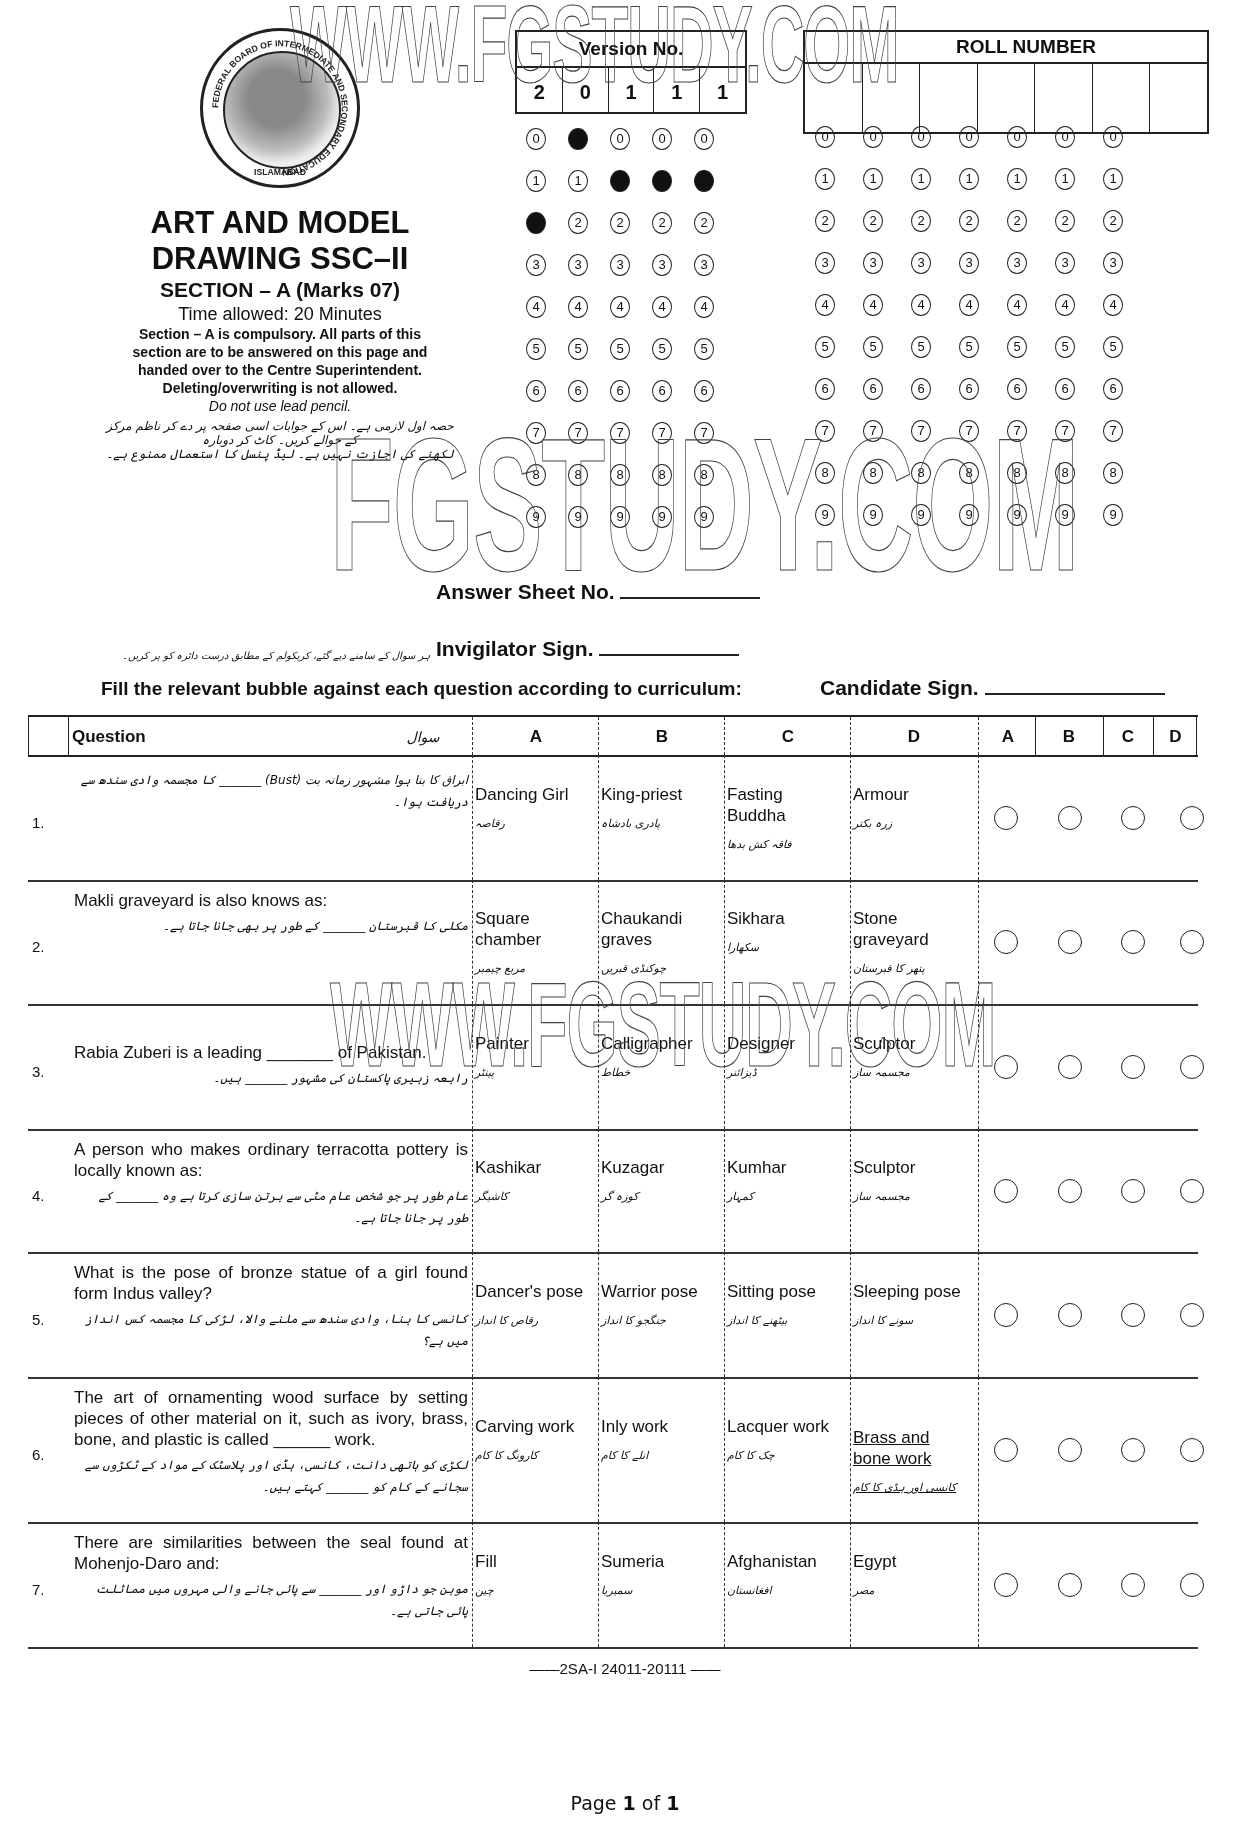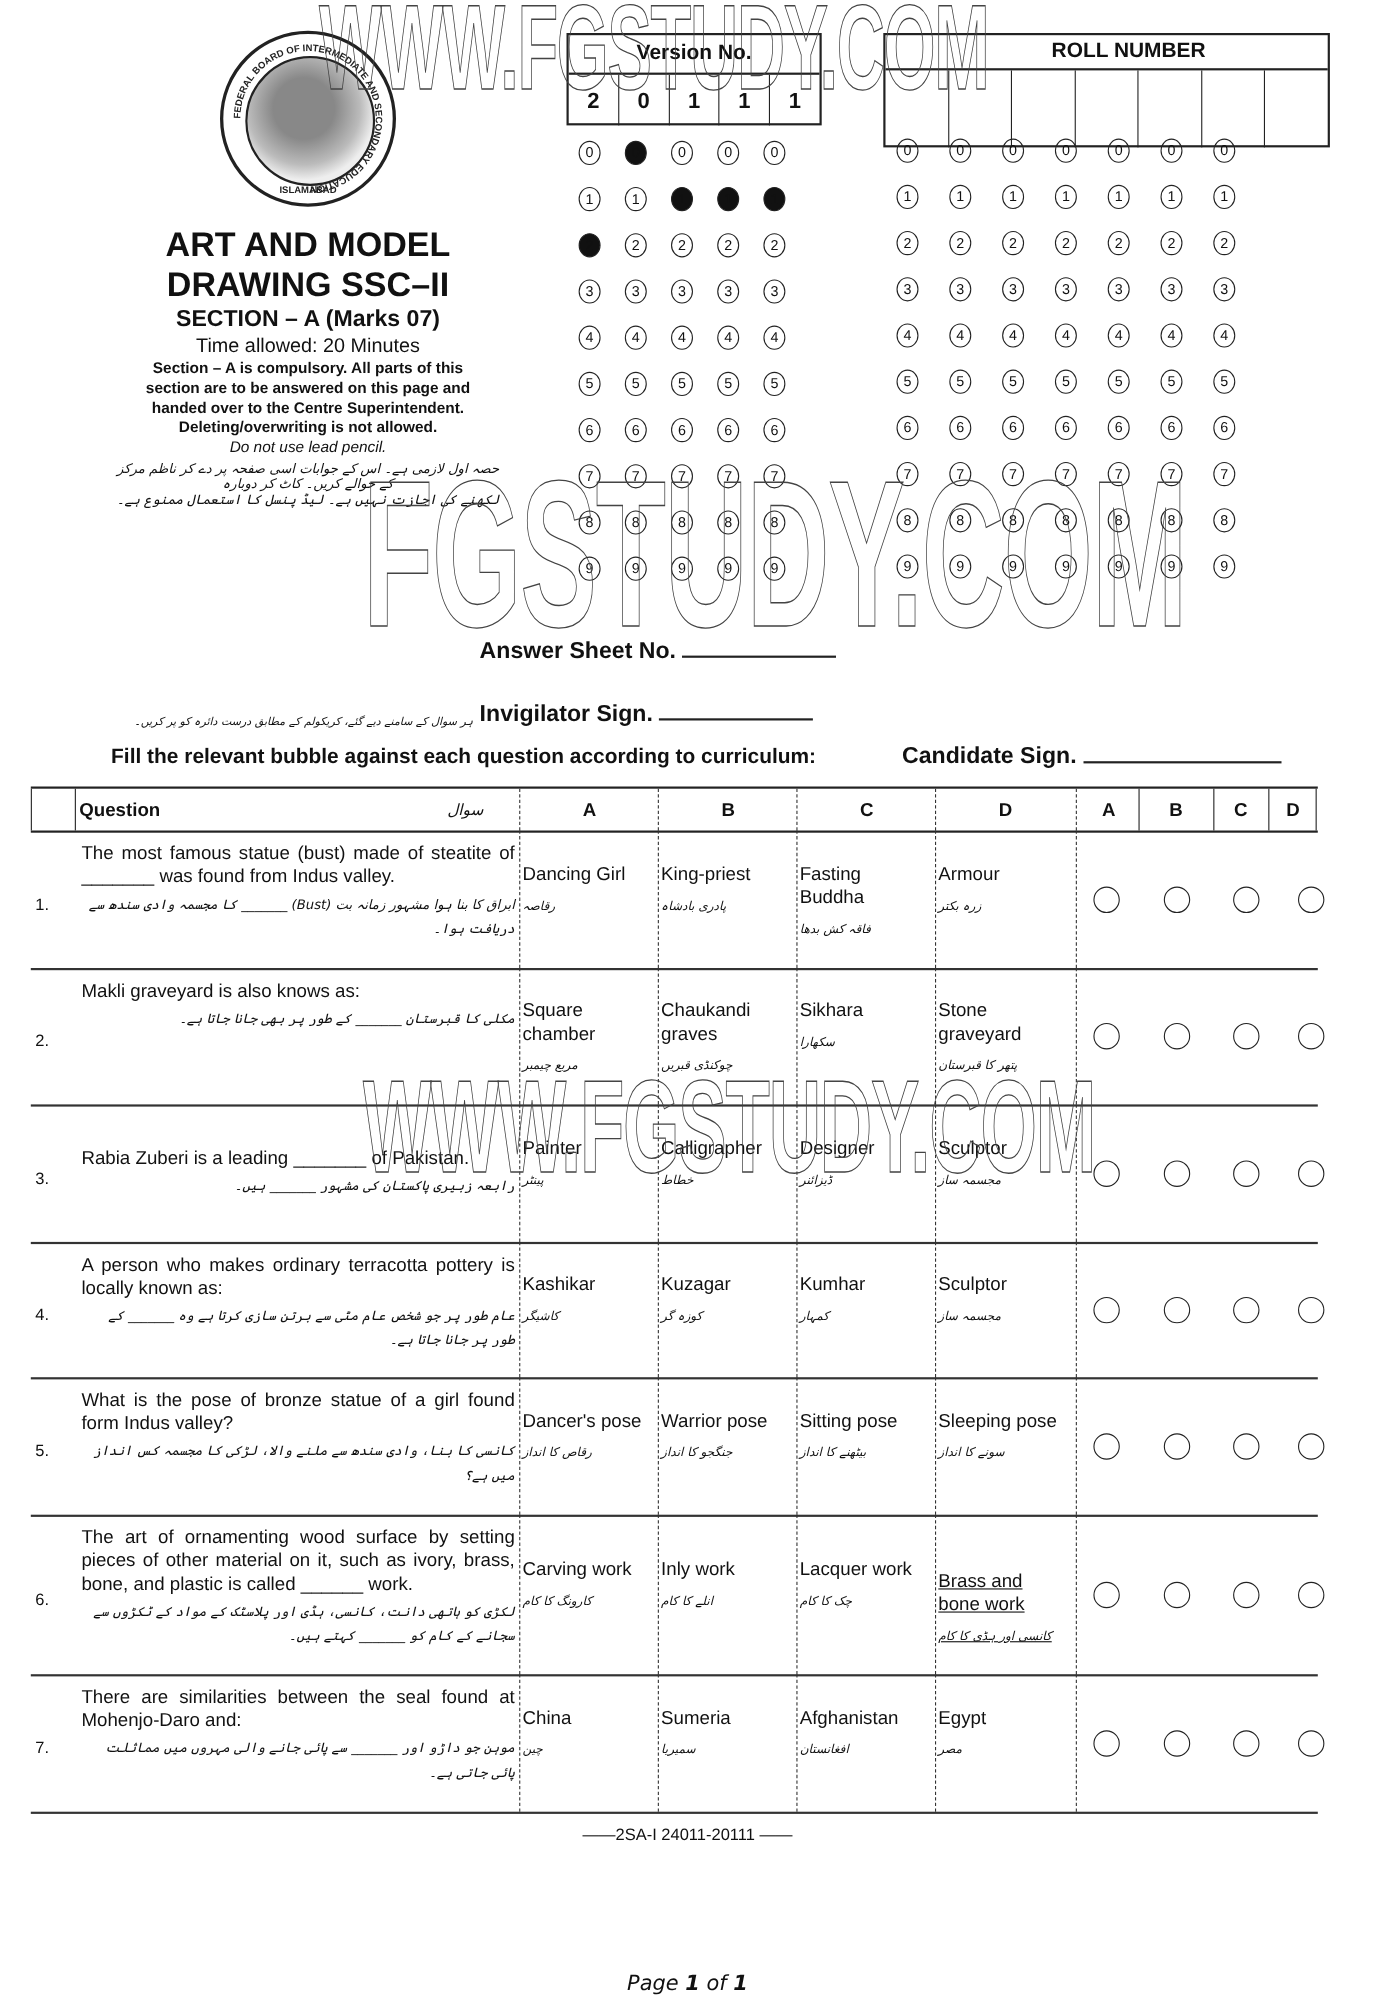--- a/index.html
+++ b/index.html
@@ -42,21 +42,21 @@
   .vd { position:absolute; border-left:1.5px dashed #333; }
   .vs { position:absolute; border-left:1.5px solid #222; }
   .row { position:absolute; left:0; width:1170px; border-bottom:2px solid #333; }
   .qnum { position:absolute; left:4px; font-size:15px; }
   .qtext { position:absolute; left:46px; width:394px; font-size:17px; line-height:21px; text-align:justify; }
   .qurdu { font-family:"DejaVu Sans", sans-serif; direction:rtl; font-size:12px; font-style:italic; line-height:22px; text-align:right; margin-top:4px; }
   .opt { position:absolute; font-size:17px; line-height:21px; width:118px; }
   .opt .ou { font-family:"DejaVu Sans", sans-serif; font-size:11px; font-style:italic; direction:rtl; text-align:left; display:block; margin-top:8px; }
   .ans { position:absolute; width:24px; height:24px; border:1.6px solid #222; border-radius:50%; box-sizing:border-box; }
   .footer-code { left:0; width:1250px; top:1660px; text-align:center; font-size:15px; }
-  .page { left:0; width:1250px; top:1792px; text-align:center; font-size:19px; font-family:"DejaVu Sans", sans-serif;font-style:italic; }
+  .page { left:0; width:1250px; top:1792px; text-align:center; font-size:19px; font-family:"DejaVu Sans", sans-serif; }
 </style>
 </head>
 <body>
 
 <div class="abs logo">
   <div class="inner"></div>
   <svg class="ring-text" viewBox="0 0 160 160">
     <defs>
         <path id="ringpath" d="M 80,80 m -64,0 a 64,64 0 1,1 128,0 a 64,64 0 1,1 -128,0"></path>
       </defs>
@@ -288,21 +288,20 @@
   <div class="vd" style="left: 444px; top: 0px; height: 38px;"></div>
       <div class="vd" style="left: 570px; top: 0px; height: 38px;"></div>
       <div class="vd" style="left: 696px; top: 0px; height: 38px;"></div>
       <div class="vd" style="left: 822px; top: 0px; height: 38px;"></div>
       <div class="vd" style="left: 950px; top: 0px; height: 38px;"></div>
     </div>
   <div id="qrows">
       <div class="row" style="top: 40px; height: 125px;">
         <div class="qnum" style="top:58.5px;">1.</div>
         <div class="qtext" style="top:10px;">
-          <div>The most famous statue (bust) made of steatite of _______ was found from Indus valley.</div>
           <div class="qurdu">ابراق کا بنا ہوا مشہور زمانہ بت (Bust) _______ کا مجسمہ وادی سندھ سے دریافت ہوا۔</div>
         </div>
         <div class="opt" style="left:447px; top:28.5px;"><span>Dancing Girl</span><span class="ou">رقاصہ</span></div>
         <div class="opt" style="left:573px; top:28.5px;"><span>King-priest</span><span class="ou">پادری بادشاہ</span></div>
         <div class="opt" style="left:699px; top:28.5px;"><span>Fasting Buddha</span><span class="ou">فاقہ کش بدھا</span></div>
         <div class="opt" style="left:825px; top:28.5px;"><span>Armour</span><span class="ou">زرہ بکتر</span></div>
         <div class="ans" style="left:966px; top:50.5px;"></div>
         <div class="ans" style="left:1030px; top:50.5px;"></div>
         <div class="ans" style="left:1093px; top:50.5px;"></div>
         <div class="ans" style="left:1152px; top:50.5px;"></div>
@@ -411,21 +410,21 @@
         <div class="vd" style="left:696px; top:0; height:145px;"></div>
         <div class="vd" style="left:822px; top:0; height:145px;"></div>
         <div class="vd" style="left:950px; top:0; height:145px;"></div>
       </div>
       <div class="row" style="top: 807px; height: 125px;">
         <div class="qnum" style="top:58.5px;">7.</div>
         <div class="qtext" style="top:10px;">
           <div>There are similarities between the seal found at Mohenjo-Daro and:</div>
           <div class="qurdu">موہن جو داڑو اور _______ سے پائی جانے والی مہروں میں مماثلت پائی جاتی ہے۔</div>
         </div>
-        <div class="opt" style="left:447px; top:28.5px;"><span>China</span><span class="ou">چین</span></div>
+        <div class="opt" style="left:447px; top:28.5px;"><span>Fill</span><span class="ou">چین</span></div>
         <div class="opt" style="left:573px; top:28.5px;"><span>Sumeria</span><span class="ou">سمیریا</span></div>
         <div class="opt" style="left:699px; top:28.5px;"><span>Afghanistan</span><span class="ou">افغانستان</span></div>
         <div class="opt" style="left:825px; top:28.5px;"><span>Egypt</span><span class="ou">مصر</span></div>
         <div class="ans" style="left:966px; top:50.5px;"></div>
         <div class="ans" style="left:1030px; top:50.5px;"></div>
         <div class="ans" style="left:1093px; top:50.5px;"></div>
         <div class="ans" style="left:1152px; top:50.5px;"></div>
         <div class="vd" style="left:444px; top:0; height:125px;"></div>
         <div class="vd" style="left:570px; top:0; height:125px;"></div>
         <div class="vd" style="left:696px; top:0; height:125px;"></div>

